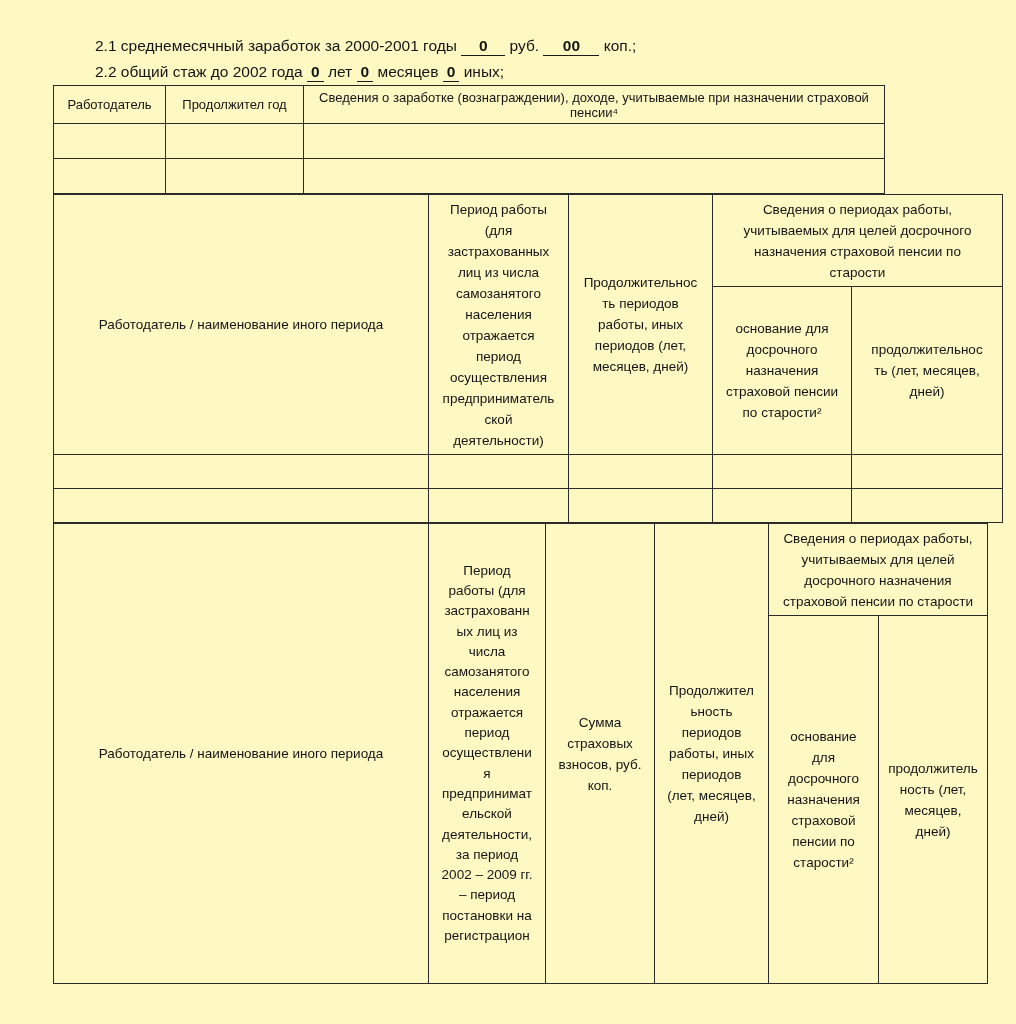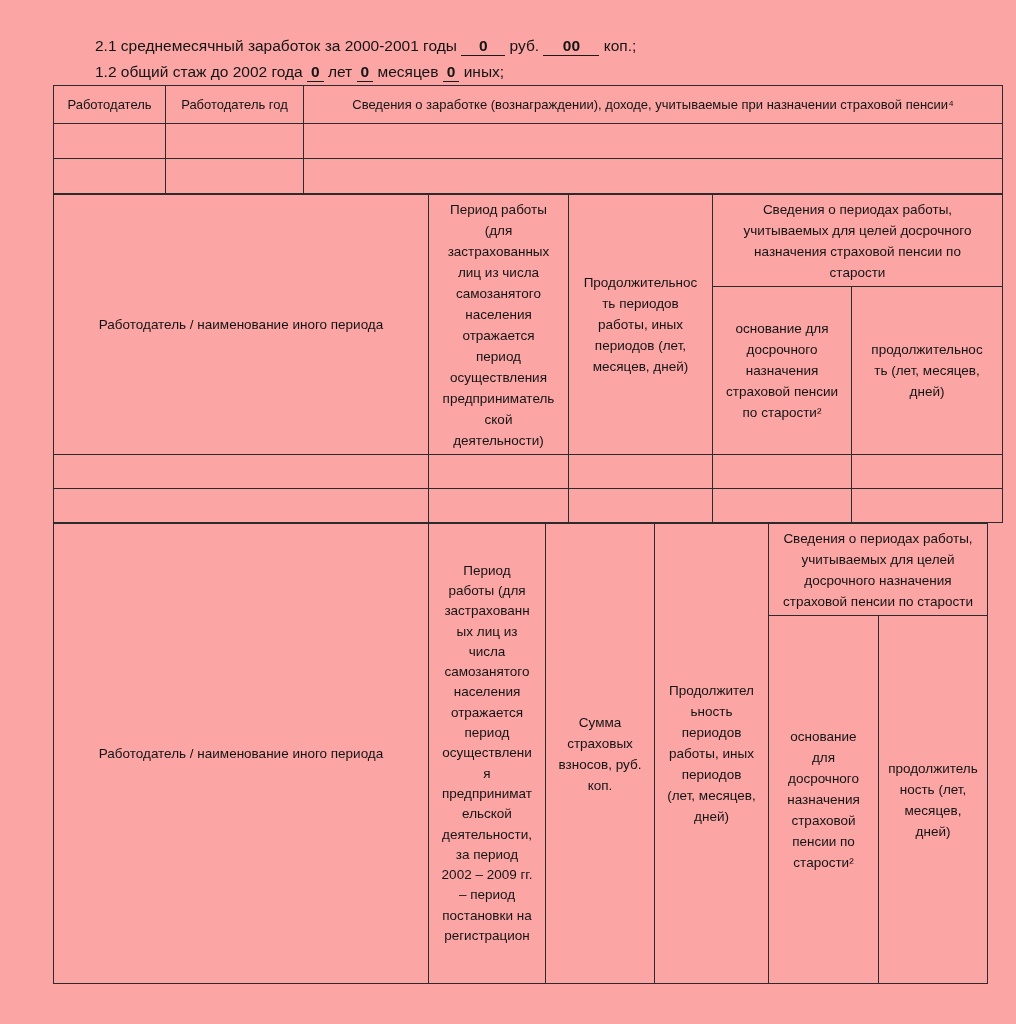--- a/index.html
+++ b/index.html
@@ -1,21 +1,21 @@
 <!DOCTYPE html>
 <html><head>
 <meta charset="utf-8">
 <style>
   html, body { margin: 0; padding: 0; background: #ffffff; }
   .page {
     position: relative;
     width: 1016px;
     height: 1024px;
     overflow: hidden;
-    background: #fca5a5;
+    background: #fef9c3;
     font-family: "Liberation Sans", "DejaVu Sans", sans-serif;
     color: #141414;
     box-sizing: border-box;
     padding: 33px 13px 0 15px;
   }
   p.para {
     margin: 0;
     line-height: 26px;
     font-size: 15.5px;
     color: #141414;
@@ -47,21 +47,21 @@
   }
   table.t th, table.t td {
     border: 1.5px solid #2b2b2b;
     font-weight: normal;
     text-align: center;
     vertical-align: middle;
     padding: 2px 4px;
     color: #141414;
     overflow: hidden;
   }
-  .t23 { width: 950px; font-size: 13px; padding-left: 31px; }
+  .t23 { width: 832px; font-size: 13px; padding-left: 31px; }
   .t23 th.small { font-size: 13px; }
   .t24 { width: 950px; font-size: 13.5px; margin-top: 0; }
   .t25 { width: 935px; font-size: 13.5px; }
   .pre { white-space: pre-line; line-height: 21px; }
   th.topalign { vertical-align: top; padding-top: 3px; margin-top: 18px; }
   .t25 th.col-period { line-height: 20.3px; }
 
   tr.h38  { height: 38px; }
   tr.r35  { height: 35px; }
   tr.r34  { height: 34px; }
@@ -71,33 +71,33 @@
 
   .mt4 { margin-top: 4px; }
 </style>
 </head>
 <body>
 
 <div class="page">
 
   <p class="para ind"><span>2.1 среднемесячный заработок за 2000-2001 годы</span> <span class="uval w0">0</span> <span>руб.</span> <span class="uval w00">00</span> <span>коп.;</span></p>
 
-  <p class="para ind"><span>1.2 общий стаж до 2002 года</span> <span class="uval uz">0</span> <span>лет</span> <span class="uval uz">0</span> <span>месяцев</span> <span class="uval uz">0</span> <span>иных;</span></p>
+  <p class="para ind"><span>2.2 общий стаж до 2002 года</span> <span class="uval uz">0</span> <span>лет</span> <span class="uval uz">0</span> <span>месяцев</span> <span class="uval uz">0</span> <span>иных;</span></p>
 
 
   <table class="t t23">
     <colgroup>
         <col style="width:112px">
         <col style="width:138px">
         <col>
       </colgroup>
     <tbody>
         <tr class="h38">
       <th>Работодатель</th>
-      <th>Работодатель год</th>
+      <th>Продолжител год</th>
       <th class="small">Сведения о заработке (вознаграждении), доходе, учитываемые при назначении страховой пенсии⁴</th>
     </tr>
     <tr class="r35">
       <td></td>
           <td></td>
           <td></td>
     </tr>
     <tr class="r35">
       <td></td>
           <td></td>

